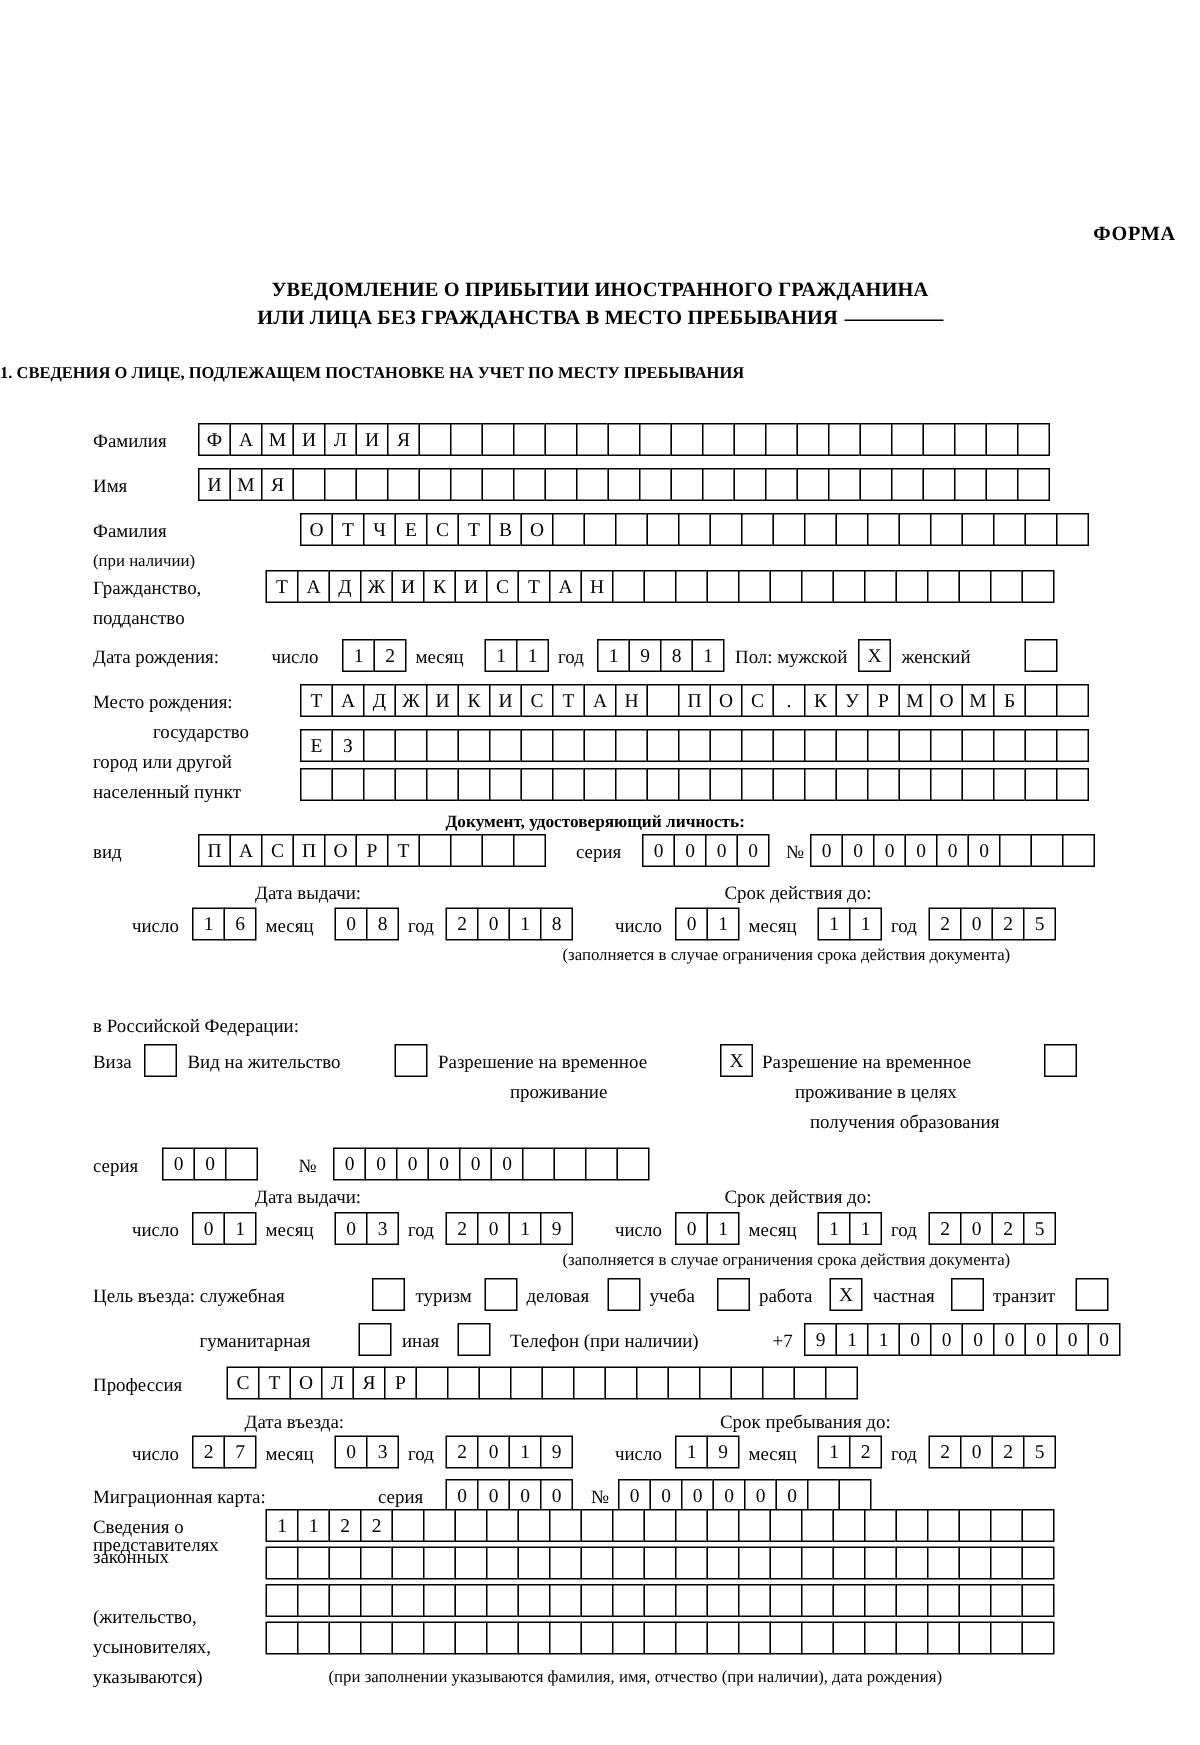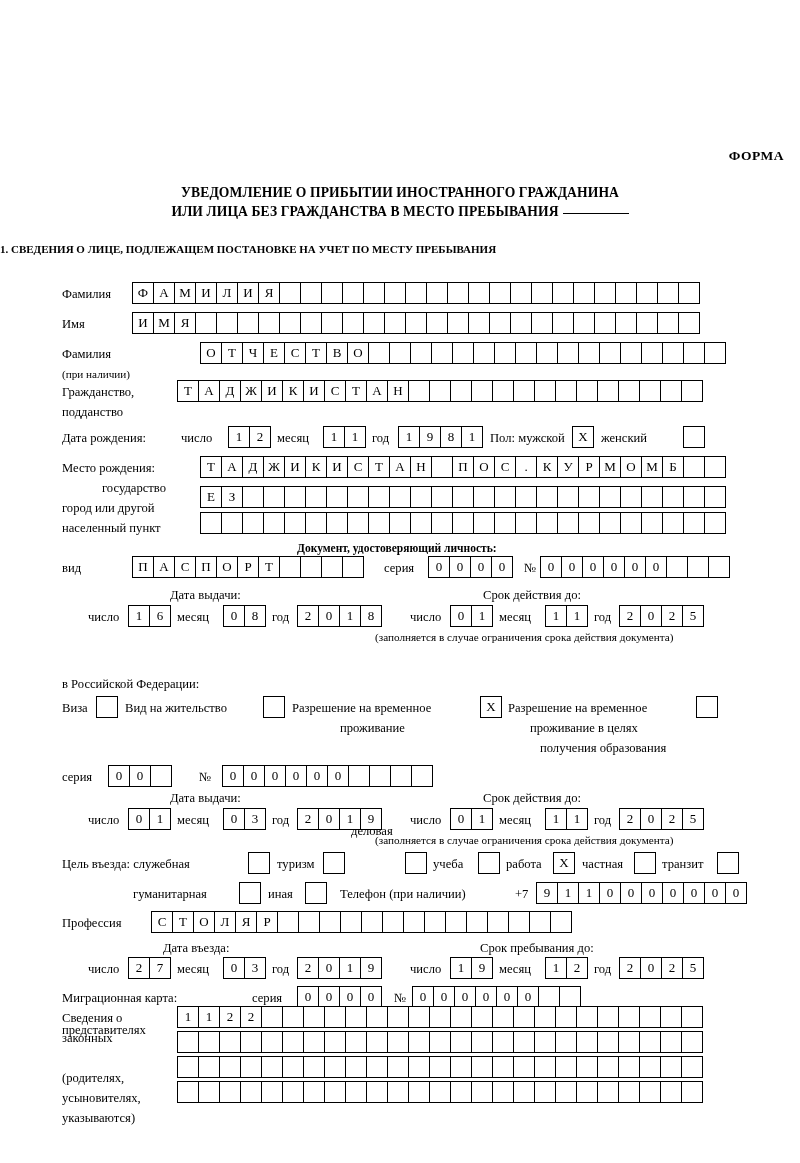--- a/index.html
+++ b/index.html
@@ -464,21 +464,21 @@
   <div class="lbl sm" style="left:375px;top:833px;">(заполняется в случае ограничения срока действия документа)</div>
 
   <div class="lbl" style="left:62px;top:857px;">Цель въезда: служебная</div>
   <div class="boxes" id="cb-service" style="left:248px;top:852px;">
       <div class="cell"></div>
     </div>
   <div class="lbl" style="left:277px;top:857px;">туризм</div>
   <div class="boxes" id="cb-tourism" style="left:323px;top:852px;">
       <div class="cell"></div>
     </div>
-  <div class="lbl" style="left:351px;top:824px;">деловая</div>
+  <div class="lbl" style="left:351px;top:857px;">деловая</div>
   <div class="boxes" id="cb-business" style="left:405px;top:852px;">
       <div class="cell"></div>
     </div>
   <div class="lbl" style="left:433px;top:857px;">учеба</div>
   <div class="boxes" id="cb-study" style="left:478px;top:852px;">
       <div class="cell"></div>
     </div>
   <div class="lbl" style="left:506px;top:857px;">работа</div>
   <div class="boxes" id="cb-work" style="left:553px;top:852px;">
       <div class="cell">X</div>
@@ -594,21 +594,21 @@
       <div class="cell">0</div>
       <div class="cell">0</div>
       <div class="cell">0</div>
       <div class="cell"></div>
       <div class="cell"></div>
     </div>
 
   <div class="lbl" style="left:62px;top:1011px;">Сведения о</div>
   <div class="lbl" style="left:62px;top:1031px;">законных</div>
   <div class="lbl" style="left:62px;top:1023px;">представителях</div>
-  <div class="lbl" style="left:62px;top:1071px;">(родителях,</div>
+  <div class="lbl" style="left:62px;top:1071px;">(жительство,</div>
   <div class="lbl" style="left:62px;top:1091px;">усыновителях,</div>
   <div class="lbl" style="left:62px;top:1111px;">указываются)</div>
 
   <div class="boxes" id="rep1" style="left:177px;top:1006px;">
       <div class="cell">1</div>
       <div class="cell">1</div>
       <div class="cell">2</div>
       <div class="cell">2</div>
       <div class="cell"></div>
       <div class="cell"></div>
@@ -707,14 +707,15 @@
       <div class="cell"></div>
       <div class="cell"></div>
       <div class="cell"></div>
       <div class="cell"></div>
       <div class="cell"></div>
       <div class="cell"></div>
       <div class="cell"></div>
       <div class="cell"></div>
     </div>
 
+  <div class="lbl sm" style="left:219px;top:1111px;">(при заполнении указываются фамилия, имя, отчество (при наличии), дата рождения)</div>
 
 </div>
 
 </body></html>

